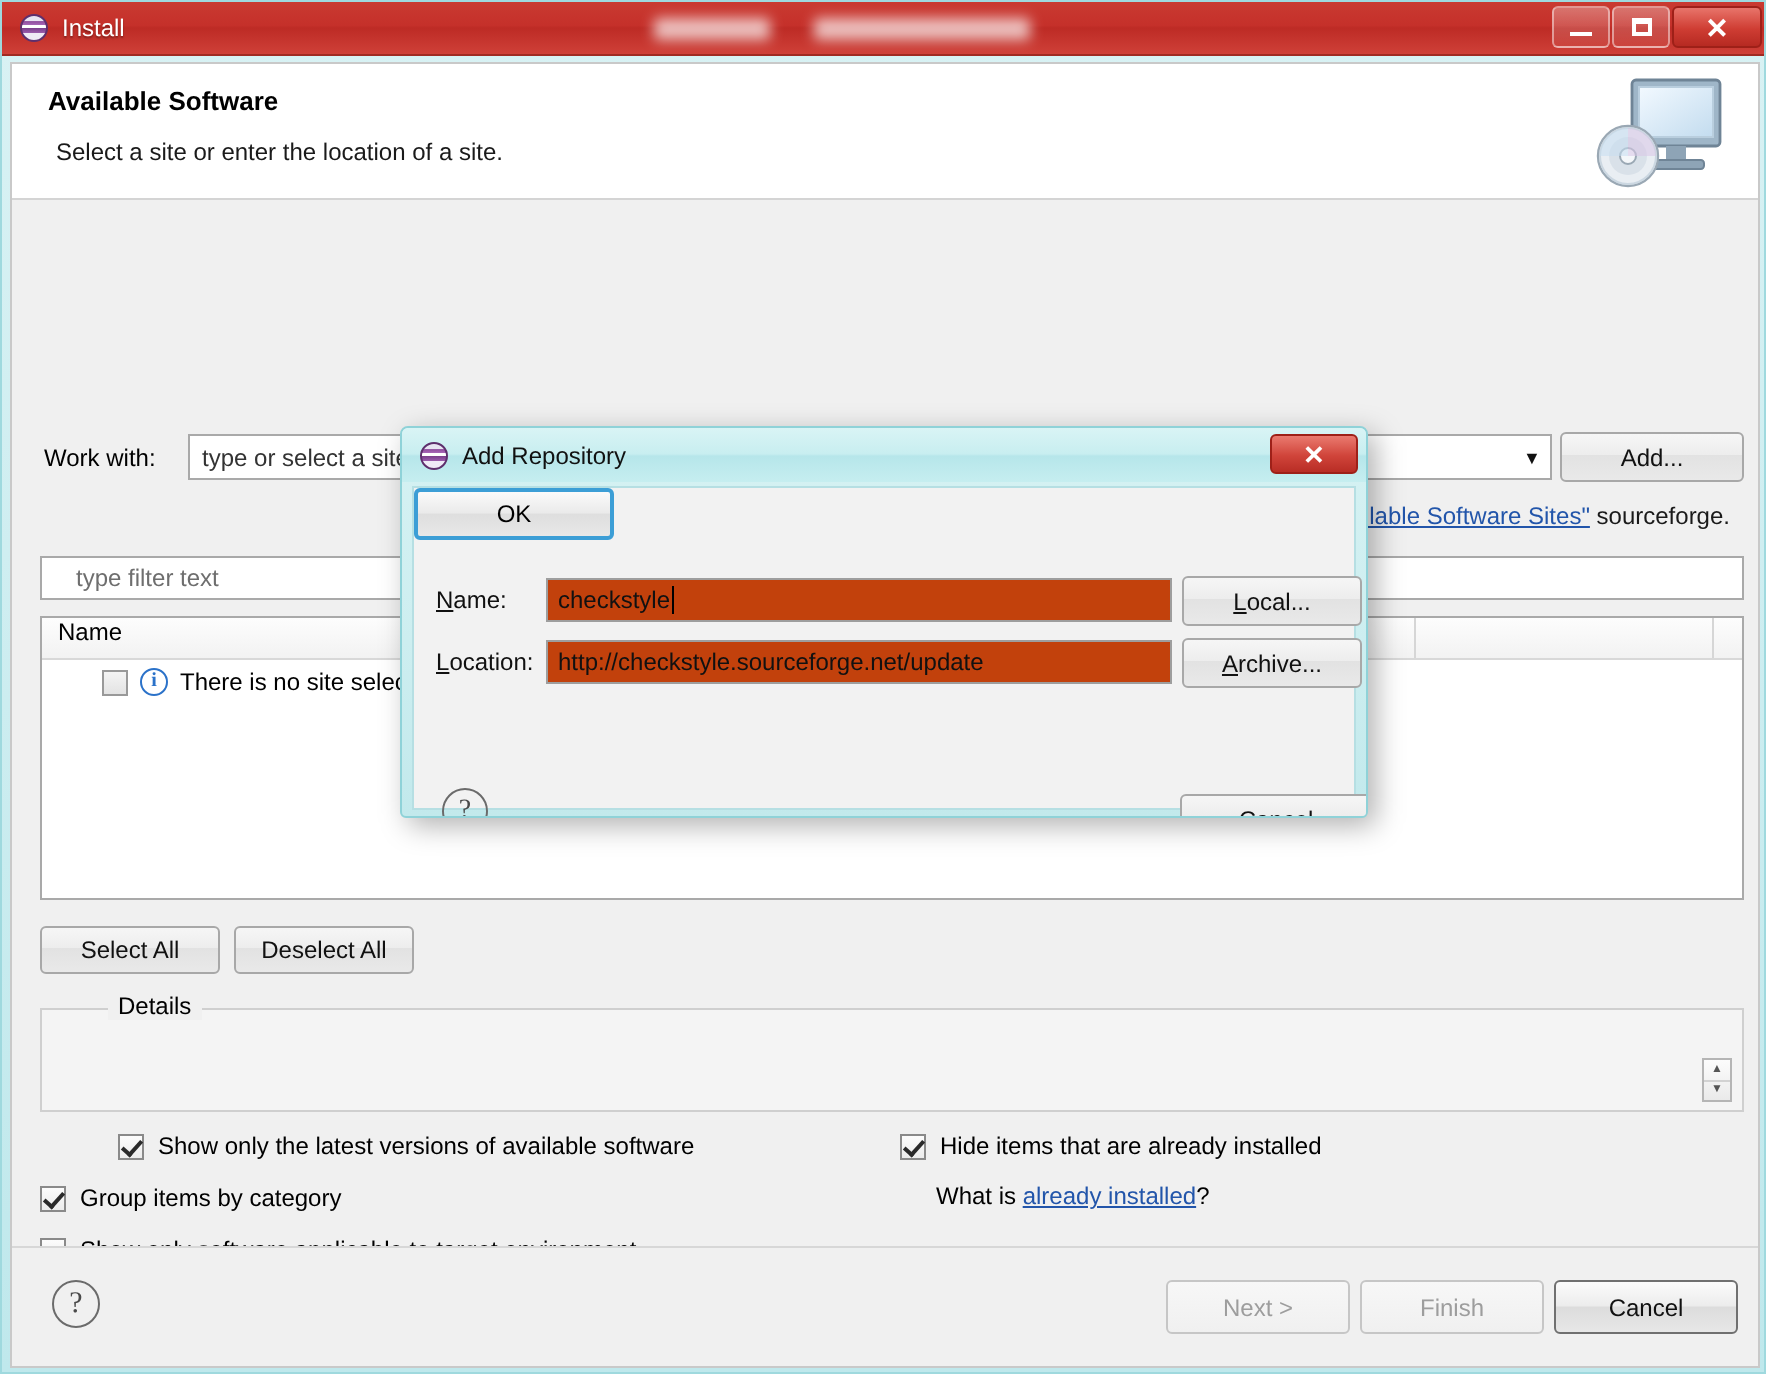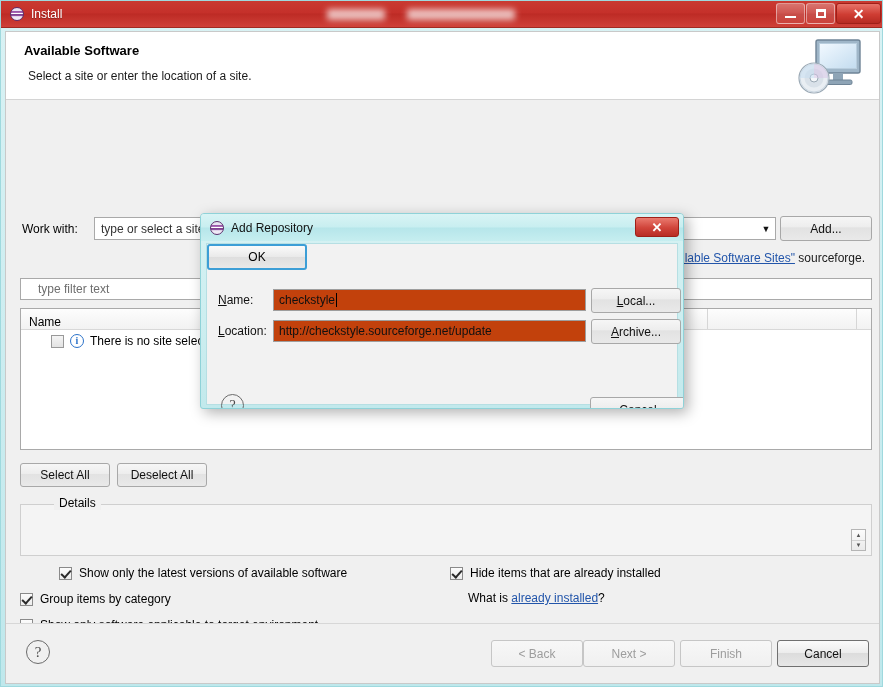--- a/index.html
+++ b/index.html
@@ -178,21 +178,21 @@
   
   #tree-panel {
     position: absolute; left: 14px; top: 208px;
     width: 852px; height: 142px;
     background: #ffffff; border: 1px solid #a9a9a9;
   }
   #tree-header {
     height: 21px;
     background: linear-gradient(to bottom, #fdfdfd, #f2f2f2);
     border-bottom: 1px solid #d8d8d8;
-    display: flex; align-items: flex-end;
+    display: flex; align-items: flex-start;
     position: relative;
   }
   .th-cell { font-size: 12px; padding-left: 8px; }
   .th-divider { position: absolute; top: 0; bottom: 0; width: 1px; background: #d6d6d6; }
   #tree-body { position: relative; height: 119px; background: #fff; }
   #tree-row {
     position: absolute; left: 0; top: 4px;
     display: flex; align-items: center; gap: 6px;
     padding-left: 30px; font-size: 12px;
   }
@@ -482,21 +482,20 @@
       </div>
 
       <div id="whatis">
         <span>What is </span><a href="#">already installed</a><span>?</span>
       </div>
 
     </div>
 
     <div id="footer">
       <div id="help-icon-footer">?</div>
-      <div class="footbtn w7btn disabled" id="btn-back">&lt; Back</div>
       <div class="footbtn w7btn disabled" id="btn-next">Next &gt;</div>
       <div class="footbtn w7btn disabled" id="btn-finish">Finish</div>
       <div class="footbtn w7btn default-emph" id="btn-cancel">Cancel</div>
     </div>
 
   </div>
 
   <div id="dialog-shadow"></div>
   <div id="add-repo-dialog">
 

